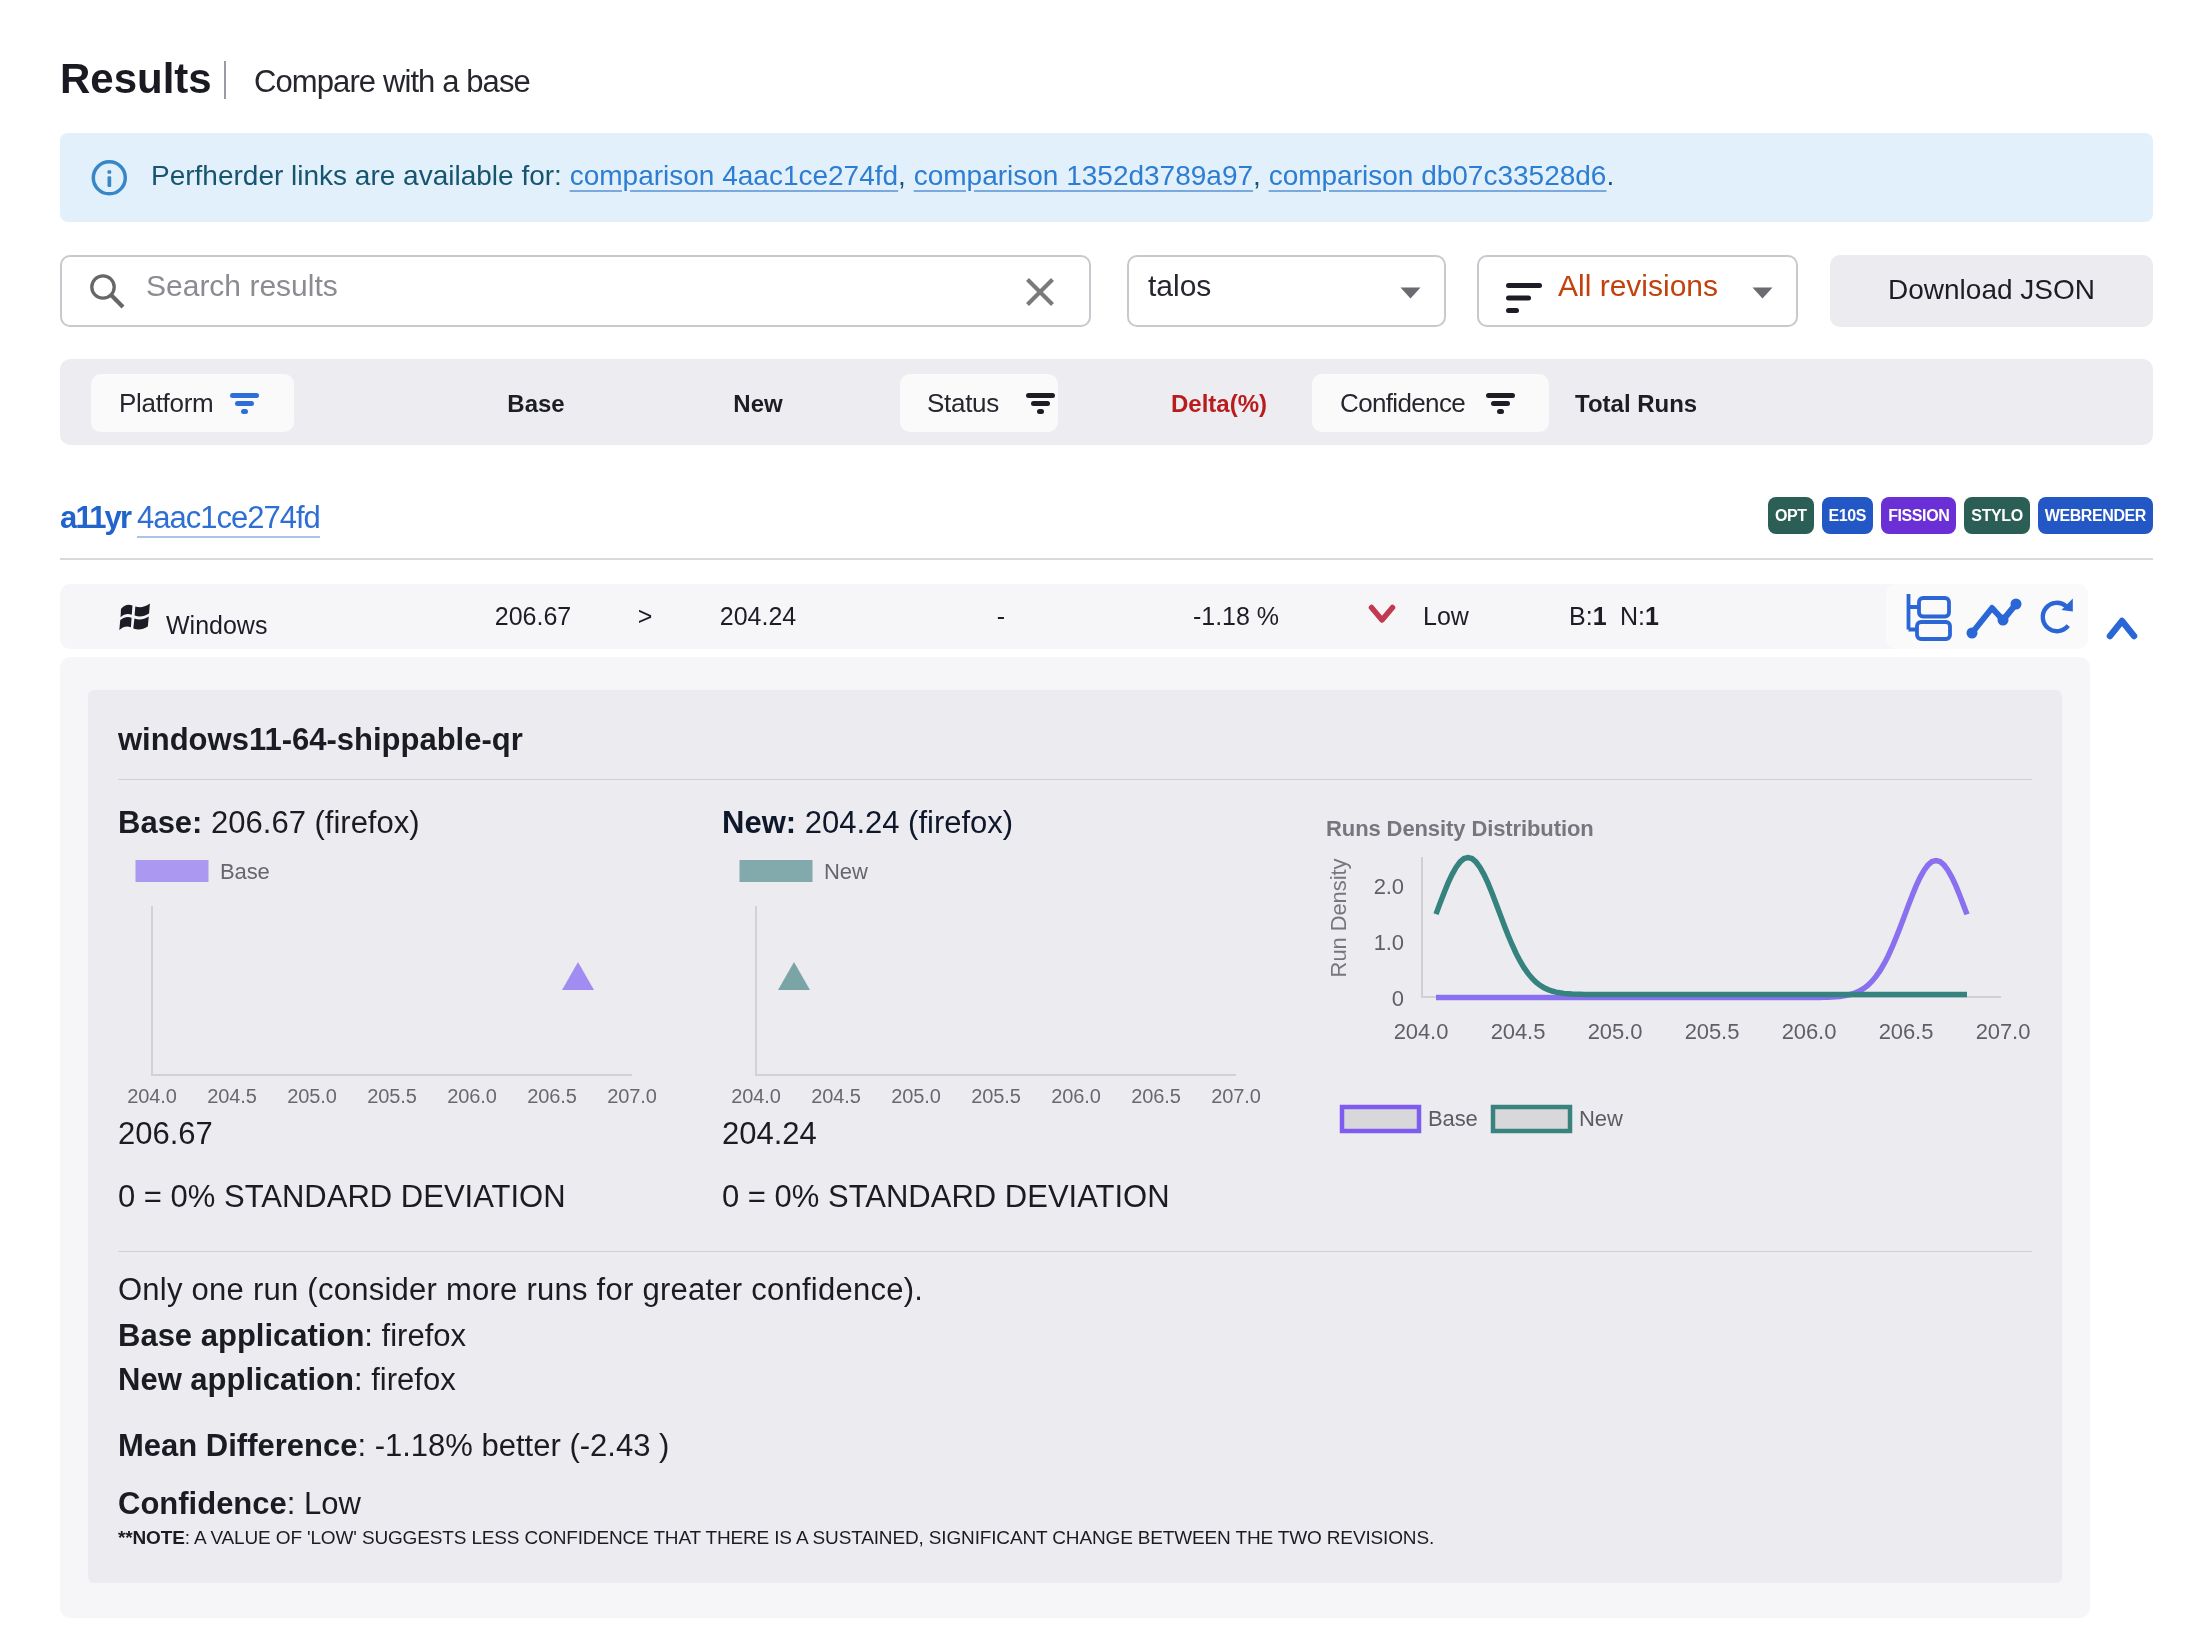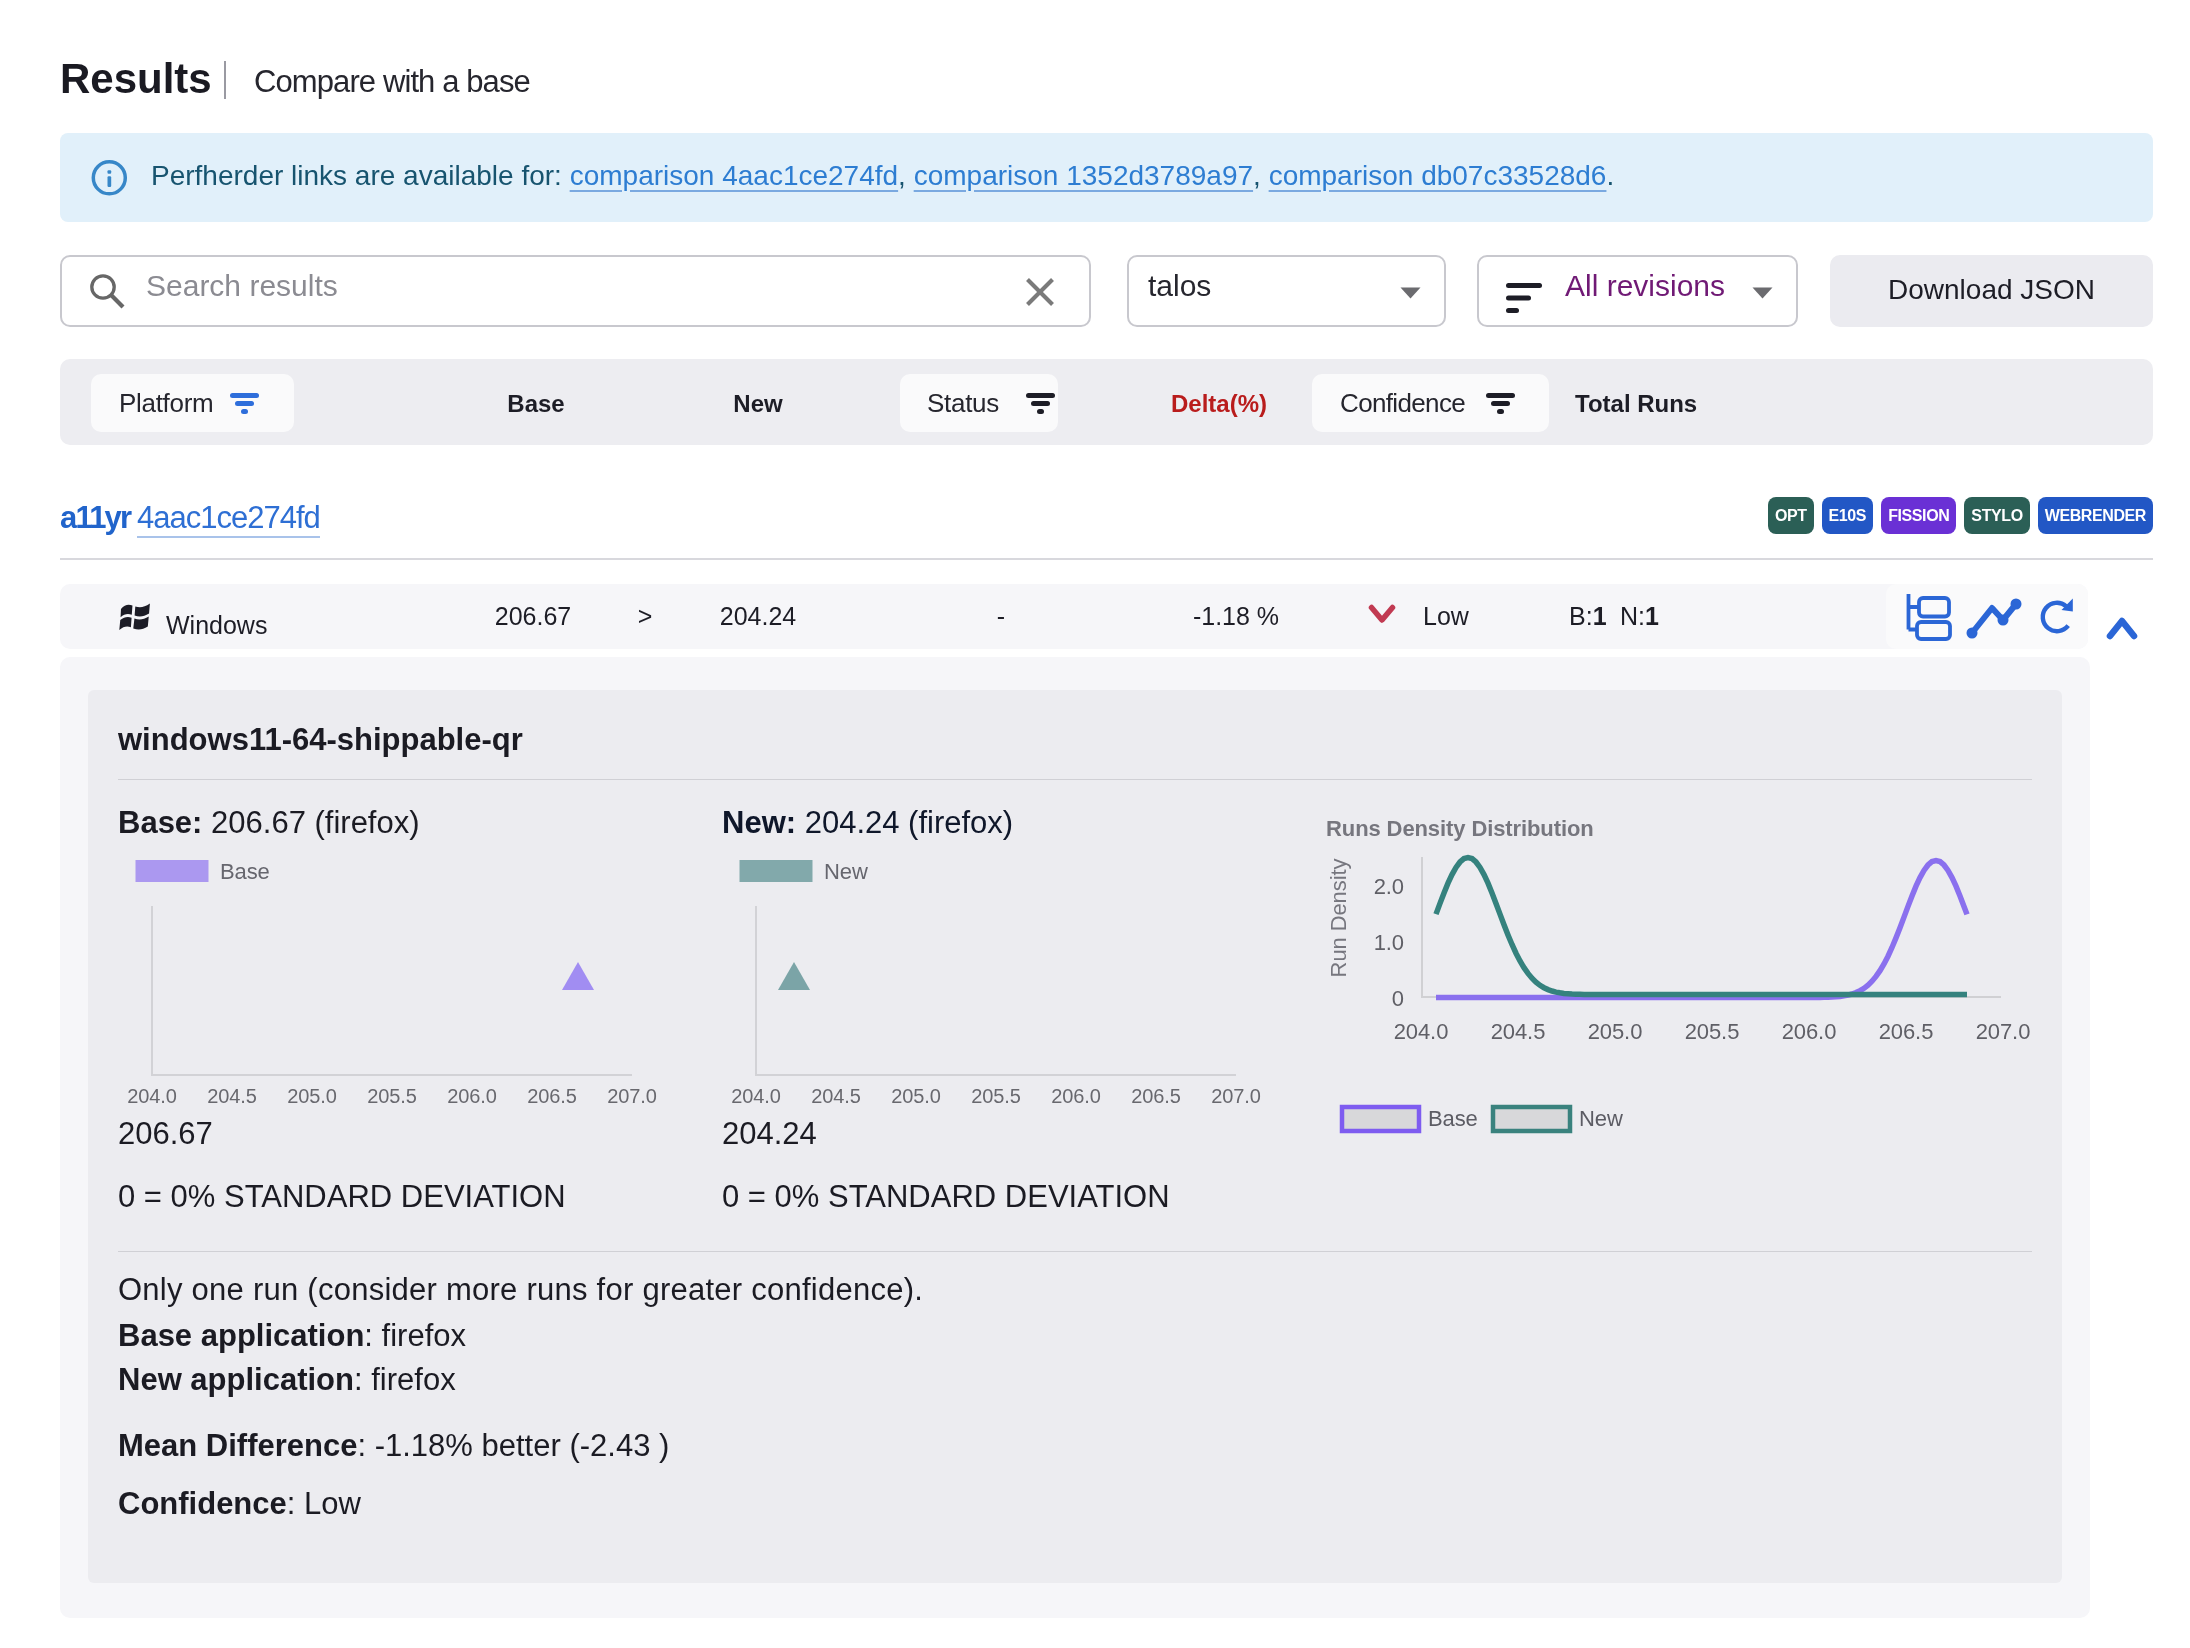--- a/index.html
+++ b/index.html
@@ -38,21 +38,21 @@
 <svg class="abs" style="left:1400px;top:287px;" width="21" height="12" viewBox="0 0 21 12">
   <path d="M0.5 0.5 L20.5 0.5 L10.5 11.5 Z" fill="#6b6b6f"></path>
 </svg>
 
 <div class="abs" style="left:1477px;top:255px;width:321px;height:72px;background:#fff;border:2px solid #c8c8ce;border-radius:10px;"></div>
 <svg class="abs" style="left:1506px;top:283px;" width="37" height="32" viewBox="0 0 37 32">
   <rect x="0" y="0" width="36" height="5" rx="2.5" fill="#1d1d26"></rect>
   <rect x="0" y="12.5" width="25" height="5" rx="2.5" fill="#1d1d26"></rect>
   <rect x="0" y="25" width="13" height="5" rx="2.5" fill="#1d1d26"></rect>
 </svg>
-<div class="abs" style="left:1558px;top:270px;font-size:30px;line-height:32px;color:#701a75;margin-left:7px;">All revisions</div>
+<div class="abs" style="left:1558px;top:270px;font-size:30px;line-height:32px;color:#c2410c;">All revisions</div>
 <svg class="abs" style="left:1752px;top:287px;" width="21" height="12" viewBox="0 0 21 12">
   <path d="M0.5 0.5 L20.5 0.5 L10.5 11.5 Z" fill="#6b6b6f"></path>
 </svg>
 
 <div class="abs" style="left:1830px;top:255px;width:323px;height:72px;background:#ebebf0;border-radius:10px;text-align:center;font-size:28px;line-height:70px;color:#1d1d26;">Download JSON</div>
 
 <div class="abs" style="left:60px;top:359px;width:2093px;height:86px;background:#ededf1;border-radius:10px;"></div>
 <div class="abs" style="left:91px;top:374px;width:203px;height:58px;background:#fafafb;border-radius:10px;"></div>
 <div class="abs" style="left:119px;top:389px;font-size:26px;line-height:28px;letter-spacing:-0.3px;color:#26262e;">Platform</div>
 <svg class="abs" style="left:230px;top:393px;" width="30" height="21" viewBox="0 0 30 21">
@@ -201,14 +201,15 @@
   <div class="abs" style="left:634px;top:428px;font-size:31px;line-height:31px;color:#1b1b23;">204.24</div>
   <div class="abs" style="left:30px;top:491px;font-size:31px;line-height:32px;color:#1b1b23;">0 = 0% STANDARD DEVIATION</div>
   <div class="abs" style="left:634px;top:491px;font-size:31px;line-height:32px;color:#1b1b23;">0 = 0% STANDARD DEVIATION</div>
 
   <div class="abs" style="left:30px;top:561px;width:1914px;height:1px;background:#d0d0d5;"></div>
   <div class="abs" style="left:30px;top:584px;font-size:31px;line-height:32px;letter-spacing:0.25px;color:#1b1b23;">Only one run (consider more runs for greater confidence).</div>
   <div class="abs" style="left:30px;top:630px;font-size:31px;line-height:32px;color:#1b1b23;"><span class="b">Base application</span>: firefox</div>
   <div class="abs" style="left:30px;top:674px;font-size:31px;line-height:32px;color:#1b1b23;"><span class="b">New application</span>: firefox</div>
   <div class="abs" style="left:30px;top:740px;font-size:31px;line-height:32px;color:#1b1b23;"><span class="b">Mean Difference</span>: -1.18% better (-2.43 )</div>
   <div class="abs" style="left:30px;top:798px;font-size:31px;line-height:32px;color:#1b1b23;"><span class="b">Confidence</span>: Low</div>
+  <div class="abs" style="left:30px;top:837px;font-size:19px;line-height:21px;letter-spacing:-0.15px;color:#1b1b23;"><span class="b">**NOTE</span>: A VALUE OF 'LOW' SUGGESTS LESS CONFIDENCE THAT THERE IS A SUSTAINED, SIGNIFICANT CHANGE BETWEEN THE TWO REVISIONS.</div>
 </div>
 
 </div>
 </body></html>

